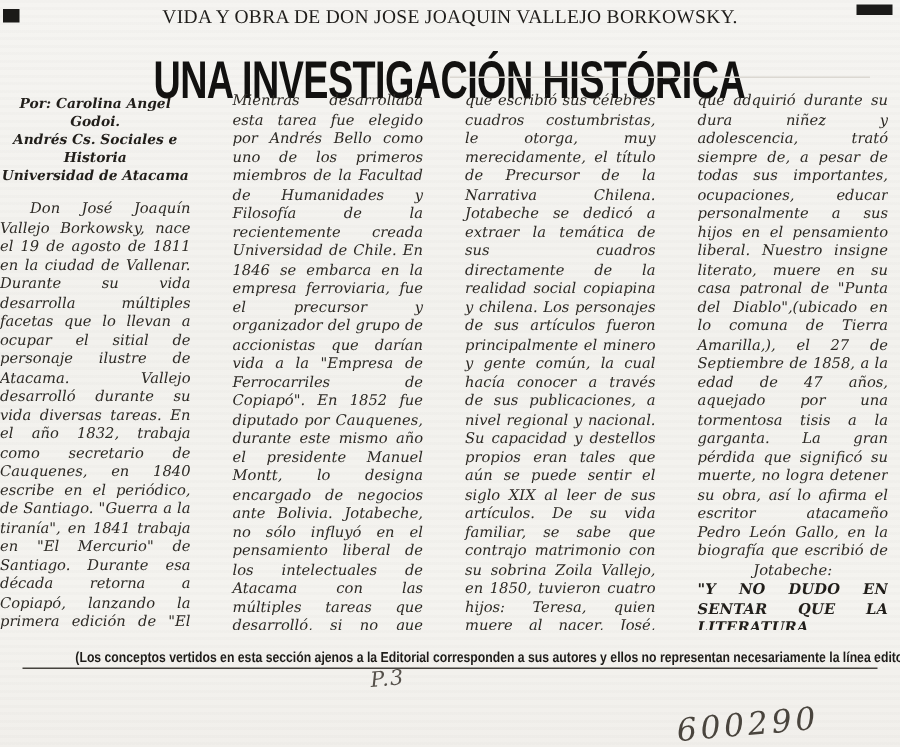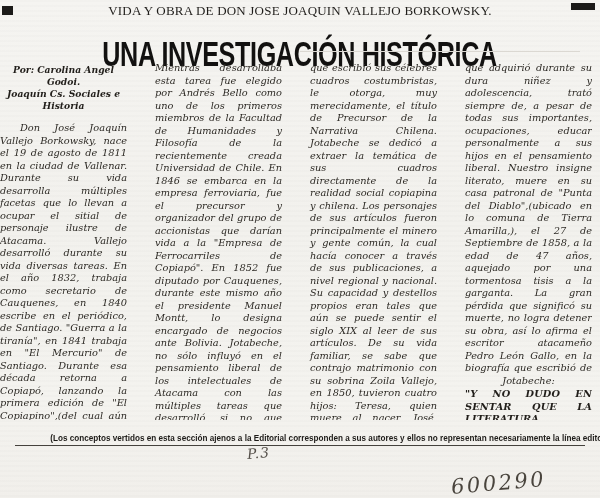--- a/index.html
+++ b/index.html
@@ -153,21 +153,22 @@
   <div class="headline">
     <span>UNA INVESTIGACIÓN HISTÓRICA</span>
   </div>
   <div class="headline-rule"></div>
 
   <div class="columns">
 
     <div class="col">
       <div class="byline">
         <div>Por: Carolina Angel Godoi.</div>
-        <div>Joaquín Cs. Sociales e Historia</div>
+        <div>Andrés Cs. Sociales e Historia</div>
+        <div>Universidad de Atacama</div>
       </div>
       <p class="colp col1-body">Don José Joaquín Vallejo Borkowsky, nace el 19 de agosto de 1811 en la ciudad de Vallenar. Durante su vida desarrolla múltiples facetas que lo llevan a ocupar el sitial de personaje ilustre de Atacama. Vallejo desarrolló durante su vida diversas tareas. En el año 1832, trabaja como secretario de Cauquenes, en 1840 escribe en el periódico, de Santiago. "Guerra a la tiranía", en 1841 trabaja en "El Mercurio" de Santiago. Durante esa década retorna a Copiapó, lanzando la primera edición de "El Copiapino",(del cual aún encontramos copias en la Biblioteca Regional). en 1843 fue regidor de la comuna de Copiapó.</p>
     </div>
 
     <div class="col">
       <p class="colp">Mientras desarrollaba esta tarea fue elegido por Andrés Bello como uno de los primeros miembros de la Facultad de Humanidades y Filosofía de la recientemente creada Universidad de Chile. En 1846 se embarca en la empresa ferroviaria, fue el precursor y organizador del grupo de accionistas que darían vida a la "Empresa de Ferrocarriles de Copiapó". En 1852 fue diputado por Cauquenes, durante este mismo año el presidente Manuel Montt, lo designa encargado de negocios ante Bolivia. Jotabeche, no sólo influyó en el pensamiento liberal de los intelectuales de Atacama con las múltiples tareas que desarrolló, si no que además y principalmente, por la actividad periodística que comprende su mayor legado: sus Obras Literarias. El talento con</p>
     </div>
 
     <div class="col">
       <p class="colp">que escribió sus célebres cuadros costumbristas, le otorga, muy merecidamente, el título de Precursor de la Narrativa Chilena. Jotabeche se dedicó a extraer la temática de sus cuadros directamente de la realidad social copiapina y chilena. Los personajes de sus artículos fueron principalmente el minero y gente común, la cual hacía conocer a través de sus publicaciones, a nivel regional y nacional. Su capacidad y destellos propios eran tales que aún se puede sentir el siglo XIX al leer de sus artículos. De su vida familiar, se sabe que contrajo matrimonio con su sobrina Zoila Vallejo, en 1850, tuvieron cuatro hijos: Teresa, quien muere al nacer, José, Manuel y Zoila. Jotabeche se esforzó por ser buen esposo y padre entregó a sus hijos todos los valores</p>

